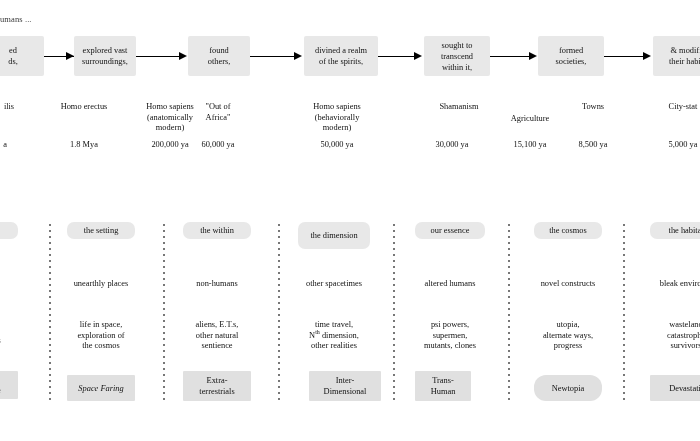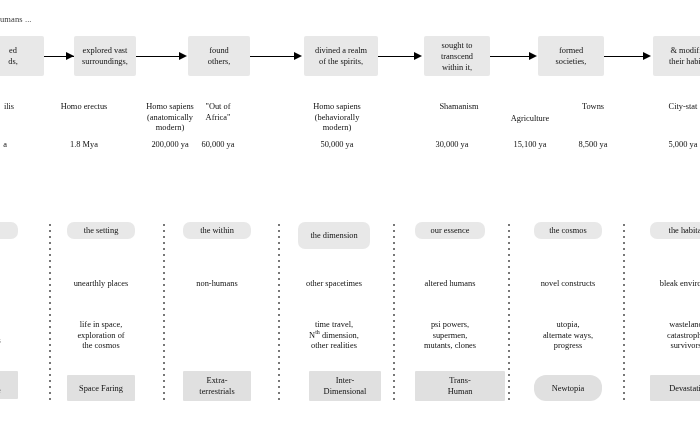--- a/index.html
+++ b/index.html
@@ -196,37 +196,38 @@
   <div class="dash-col" style="left:623px;"></div>
 
   <div class="cat-pill" style="left:-24px; top:222px; width:42px; height:17px;"></div>
   <div class="cat-short" style="left:-26px; top:278px; width:44px;">ds</div>
   <div class="cat-detail" style="left:-26px; top:325px; width:44px;">,<br>ars</div>
   <div class="genre-box" style="left:-24px; top:371px; width:42px; height:28px;">e<br>ce</div>
 
   <div class="cat-pill" style="left:67px; top:222px; width:68px; height:17px;">the setting</div>
   <div class="cat-short" style="left:56px; top:278px; width:90px;">unearthly places</div>
   <div class="cat-detail" style="left:56px; top:320px; width:90px;">life in space,<br>exploration of<br>the cosmos</div>
-  <div class="genre-box" style="left:67px; top:375px; width:68px; height:26px;">Space Faring</div>
+  <div class="genre-box" style="left:67px; top:375px; width:68px; height:26px;font-style:italic;">Space Faring</div>
 
   <div class="cat-pill" style="left:183px; top:222px; width:68px; height:17px;">the within</div>
   <div class="cat-short" style="left:172px; top:278px; width:90px;">non-humans</div>
+  <div class="cat-detail" style="left:172px; top:320px; width:90px;">aliens, E.T.s,<br>other natural<br>sentience</div>
   <div class="genre-box" style="left:183px; top:371px; width:68px; height:30px;">Extra-<br>terrestrials</div>
 
   <div class="cat-pill" style="left:298px; top:222px; width:72px; height:27px;">the dimension</div>
   <div class="cat-short" style="left:288px; top:278px; width:92px;">other spacetimes</div>
   <div class="cat-detail" style="left:288px; top:320px; width:92px;">
     <span>time travel,<br>N</span><sup>th</sup><span> dimension,<br>other realities</span>
   </div>
   <div class="genre-box" style="left:298px; top:371px; width:72px; height:30px;margin-left:11px;">Inter-<br>Dimensional</div>
 
   <div class="cat-pill" style="left:415px; top:222px; width:70px; height:17px;">our essence</div>
   <div class="cat-short" style="left:404px; top:278px; width:92px;">altered humans</div>
   <div class="cat-detail" style="left:404px; top:320px; width:92px;">psi powers,<br>supermen,<br>mutants, clones</div>
-  <div class="genre-box" style="left:415px; top:371px; width:90px; height:30px;">Trans-<br>Human</div>
+  <div class="genre-box" style="left:415px; top:371px; width:56px; height:30px;">Trans-<br>Human</div>
 
   <div class="cat-pill" style="left:534px; top:222px; width:68px; height:17px;">the cosmos</div>
   <div class="cat-short" style="left:522px; top:278px; width:92px;">novel constructs</div>
   <div class="cat-detail" style="left:522px; top:320px; width:92px;">utopia,<br>alternate ways,<br>progress</div>
   <div class="genre-box" style="left:534px; top:375px; width:68px; height:26px;border-radius:12px;">Newtopia</div>
 
   <div class="cat-pill" style="left:650px; top:222px; width:70px; height:17px;">the habita</div>
   <div class="cat-short" style="left:640px; top:278px; width:92px;">bleak environm</div>
   <div class="cat-detail" style="left:640px; top:320px; width:92px;">wasteland<br>catastrophe<br>survivors</div>
   <div class="genre-box" style="left:650px; top:375px; width:70px; height:26px;">Devastati</div>

